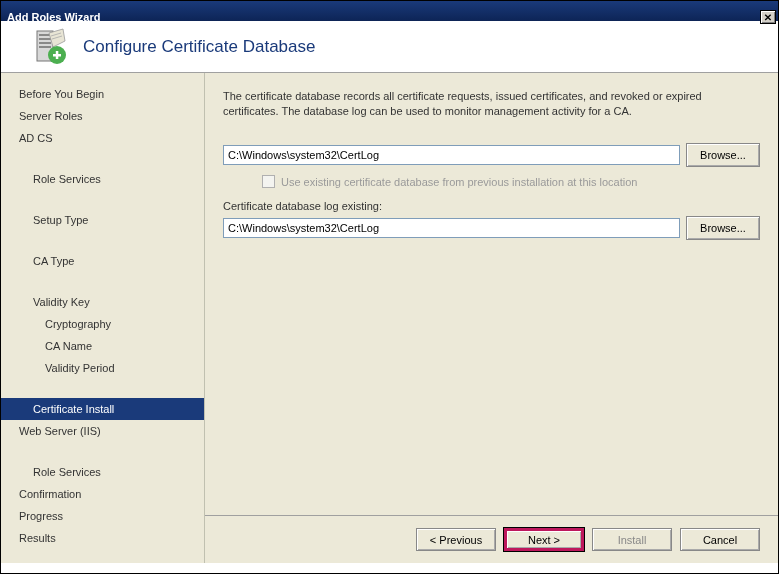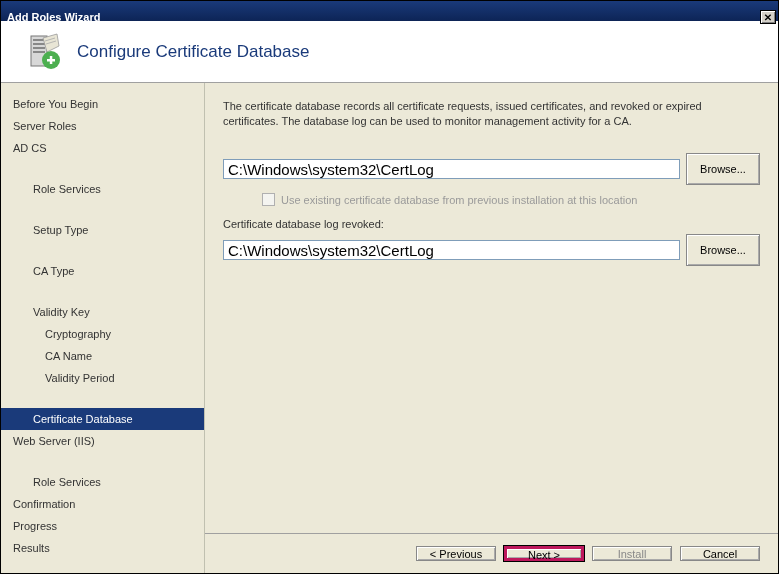--- a/index.html
+++ b/index.html
@@ -28,25 +28,25 @@
     width: 16px; height: 14px;
     background: #d4d0c8;
     border: 1px solid #000;
     color: #000;
     display: flex; align-items: center; justify-content: center;
     font-size: 10px; font-weight: bold;
     cursor: pointer;
     box-shadow: inset 1px 1px 0 #fff, inset -1px -1px 0 #808080;
   }
   .header {
-    height: 62px;
+    height: 52px;
     background: #fff;
     display: flex;
     align-items: center;
-    padding: 0 22px;
+    padding: 0 28px;
     border-bottom: 1px solid #a0a0a0;
   }
   .header-icon {
     width: 40px; height: 40px;
     margin-right: 14px;
     position: relative;
   }
   .header-icon svg { width: 40px; height: 40px; }
   .page-title {
     font-size: 17px;
@@ -59,21 +59,21 @@
     height: calc(100% - 20px - 62px);
     background: #ece9d8;
   }
   .sidebar {
     width: 204px;
     background: #ece9d8;
     padding-top: 10px;
     border-right: 1px solid #c0c0b0;
   }
   .nav-item {
-    padding: 4px 0 4px 12px;
+    padding: 4px 0 4px 18px;
     color: #333;
     cursor: default;
     font-size: 11px;
     line-height: 14px;
   }
   .nav-item.indent1 { padding-left: 32px; margin-top: 19px; }
   .nav-item.indent2 { padding-left: 44px; }
   .nav-item.selected {
     background: #1a3a7a;
     color: #fff;
@@ -101,27 +101,27 @@
   .field-row {
     display: flex;
     align-items: center;
     gap: 6px;
     margin-bottom: 8px;
   }
   .text-input {
     flex: 1;
     height: 20px;
     padding: 2px 4px;
-    font-size: 15px;
+    font-size: 11px;
     font-family: Tahoma, sans-serif;
     border: 1px solid #7f9db9;
     background: #fff;
   }
   .btn {
-    height: 32px;
+    height: 24px;
     min-width: 74px;
     padding: 0 10px;
     font-size: 11px;
     font-family: Tahoma, sans-serif;
     background: #ece9d8;
     border: 1px solid #888;
     box-shadow: inset 1px 1px 0 #fff, inset -1px -1px 0 #aaa;
     cursor: pointer;
   }
   .btn.disabled { color: #888; cursor: default; }
@@ -141,21 +141,21 @@
   .footer {
     border-top: 1px solid #a0a0a0;
     padding: 12px 18px;
     display: flex;
     justify-content: flex-end;
     gap: 8px;
     background: #ece9d8;
   }
   .footer .btn {
     min-width: 80px;
-    height: 15px;
+    height: 23px;
   }
   .footer .btn.default {
     border: 3px solid #be185d;
     box-shadow: 0 0 0 1px #000, inset 1px 1px 0 #fff, inset -1px -1px 0 #aaa;
   }
 </style>
 </head>
 <body>
 
 <div class="titlebar">
@@ -189,21 +189,21 @@
       <div class="nav-item">Before You Begin</div>
       <div class="nav-item">Server Roles</div>
       <div class="nav-item">AD CS</div>
       <div class="nav-item indent1">Role Services</div>
       <div class="nav-item indent1">Setup Type</div>
       <div class="nav-item indent1">CA Type</div>
       <div class="nav-item indent1">Validity Key</div>
       <div class="nav-item indent2">Cryptography</div>
       <div class="nav-item indent2">CA Name</div>
       <div class="nav-item indent2">Validity Period</div>
-      <div class="nav-item indent1 selected">Certificate Database</div>
+      <div class="nav-item indent1 selected">Certificate Install</div>
       <div class="nav-item">Web Server (IIS)</div>
       <div class="nav-item indent1">Role Services</div>
       <div class="nav-item">Confirmation</div>
       <div class="nav-item">Progress</div>
       <div class="nav-item">Results</div>
     </div>
 
   <div class="main">
     <div class="content">
       <div class="desc">The certificate database records all certificate requests, issued certificates, and revoked or expired certificates. The database log can be used to monitor management activity for a CA.</div>
@@ -211,21 +211,21 @@
       <div class="field-row">
         <input type="text" class="text-input" value="C:\Windows\system32\CertLog" style="">
         <button class="btn">Browse...</button>
       </div>
 
       <div class="checkbox-row">
         <div class="checkbox"></div>
         <span>Use existing certificate database from previous installation at this location</span>
       </div>
 
-      <div class="field-label">Certificate database log revoked:</div>
+      <div class="field-label">Certificate database log existing:</div>
       <div class="field-row">
         <input type="text" class="text-input" value="C:\Windows\system32\CertLog" style="">
         <button class="btn">Browse...</button>
       </div>
     </div>
 
     <div class="footer">
       <button class="btn">&lt; Previous</button>
       <button class="btn default">Next &gt;</button>
       <button class="btn disabled">Install</button>

